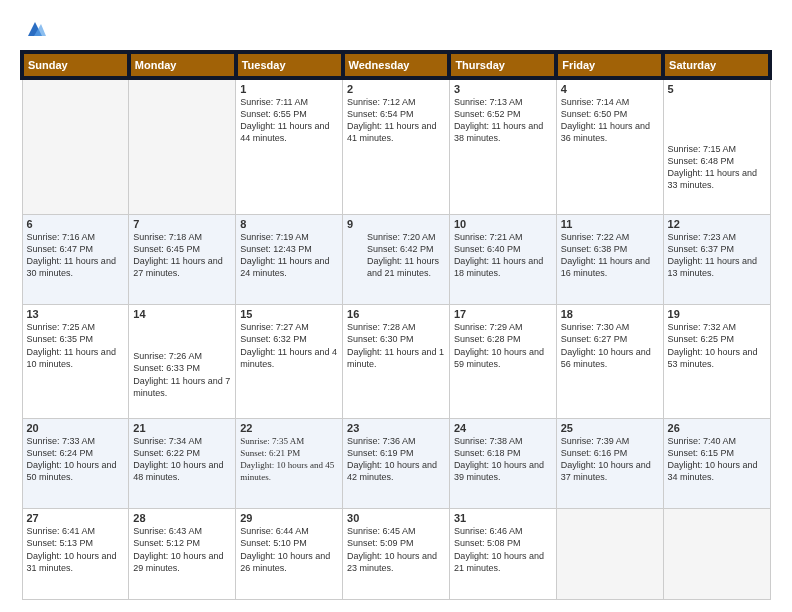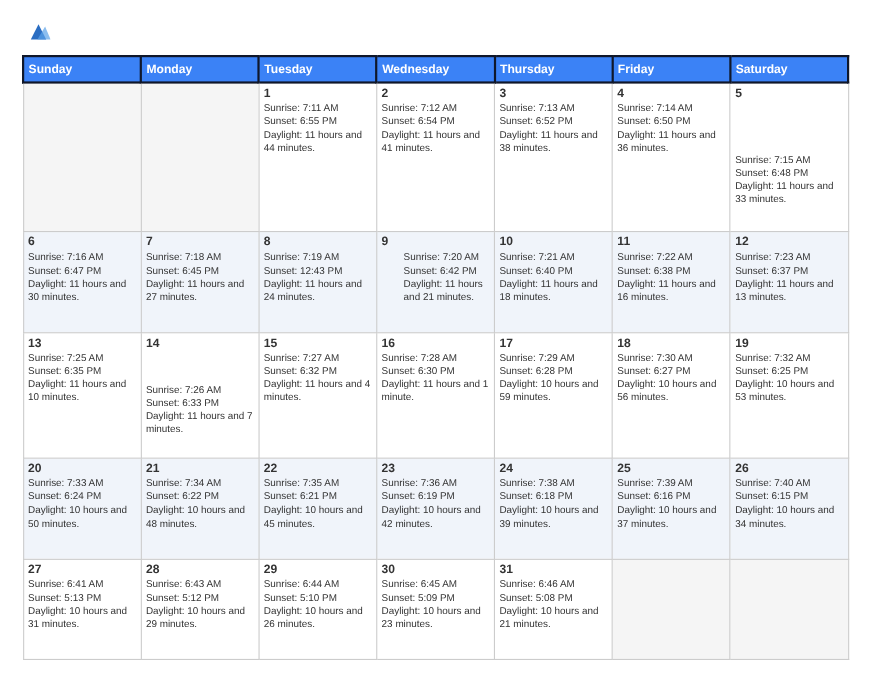--- a/index.html
+++ b/index.html
@@ -62,27 +62,27 @@
       color: #555;
     }
     .calendar {
       flex: 1;
       border: 1px solid #ccc;
       border-collapse: collapse;
       width: 100%;
       table-layout: fixed;
     }
     .calendar th {
-      background: #3b82f6;
+      background: #a16207;
       color: white;
       font-size: 11px;
       font-weight: bold;
       padding: 5px 4px;
       text-align: left;
-      border: 2px solid #0f172a;
+      border: 4px solid #0f172a;
     }
     .calendar td {
       vertical-align: top;
       padding: 3px 4px;
       border: 1px solid #ccc;
       font-size: 9.5px;
       color: #333;
       background: #fff;
       height: 78px;
     }
@@ -268,21 +268,21 @@
 Daylight: 10 hours and 50 minutes.</div>
           </td>
           <td>
             <span class="day-num">21</span>
             <div class="day-info" style="white-space: pre-line;">Sunrise: 7:34 AM
 Sunset: 6:22 PM
 Daylight: 10 hours and 48 minutes.</div>
           </td>
           <td>
             <span class="day-num">22</span>
-            <div class="day-info" style="white-space: pre-line;">Sunrise: 7:35 AM
+            <div class="day-info" style="white-space: pre-line; font-family: Liberation Serif, serif;">Sunrise: 7:35 AM
 Sunset: 6:21 PM
 Daylight: 10 hours and 45 minutes.</div>
           </td>
           <td>
             <span class="day-num">23</span>
             <div class="day-info" style="white-space: pre-line;">Sunrise: 7:36 AM
 Sunset: 6:19 PM
 Daylight: 10 hours and 42 minutes.</div>
           </td>
           <td>

